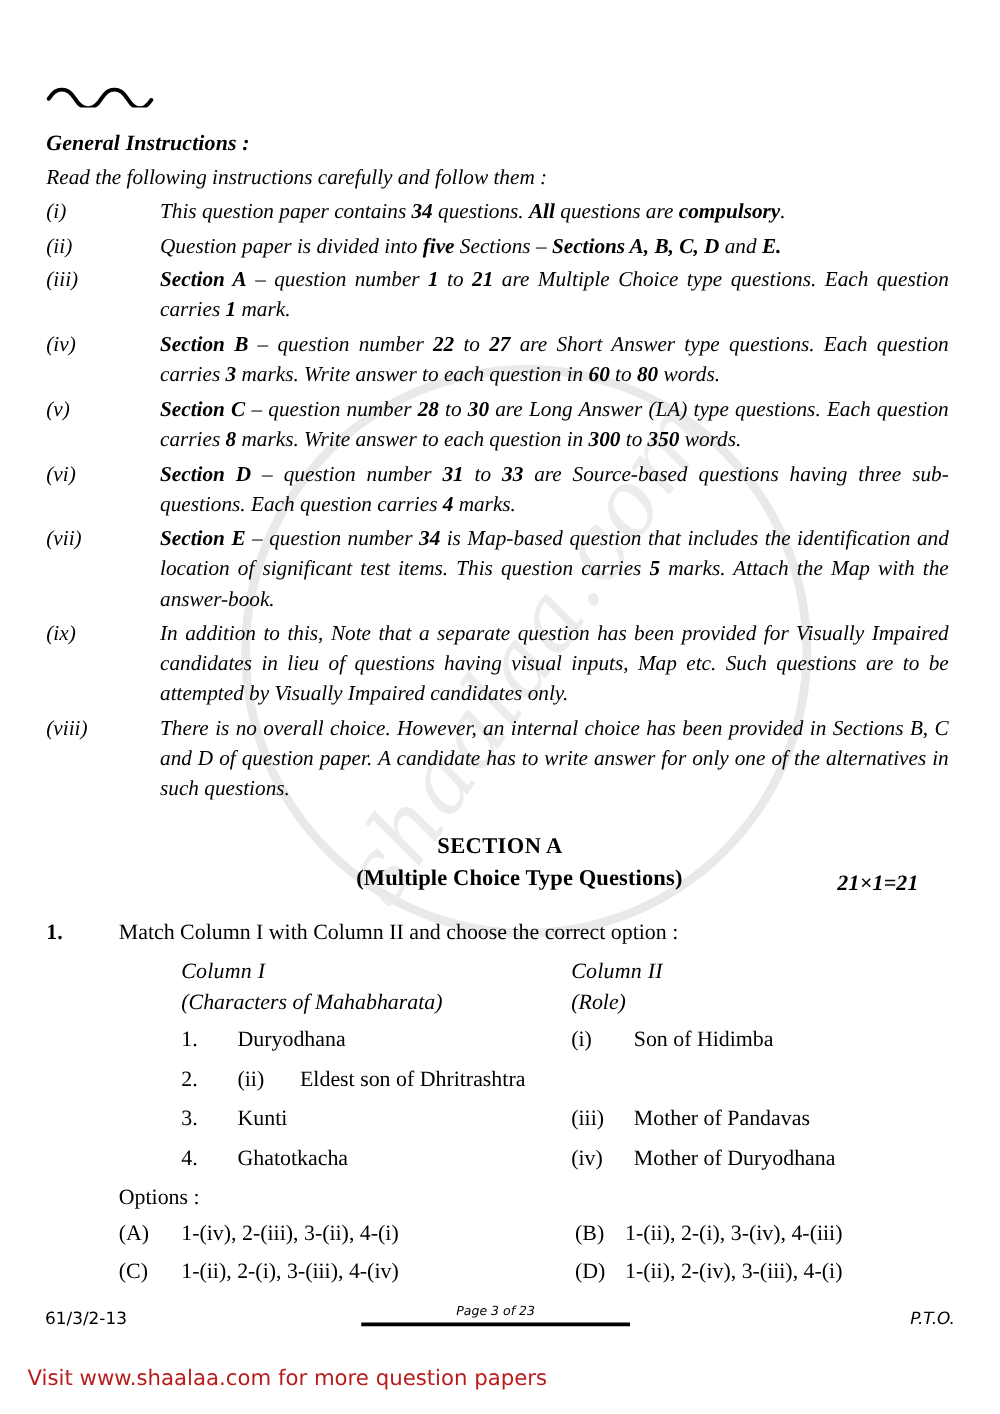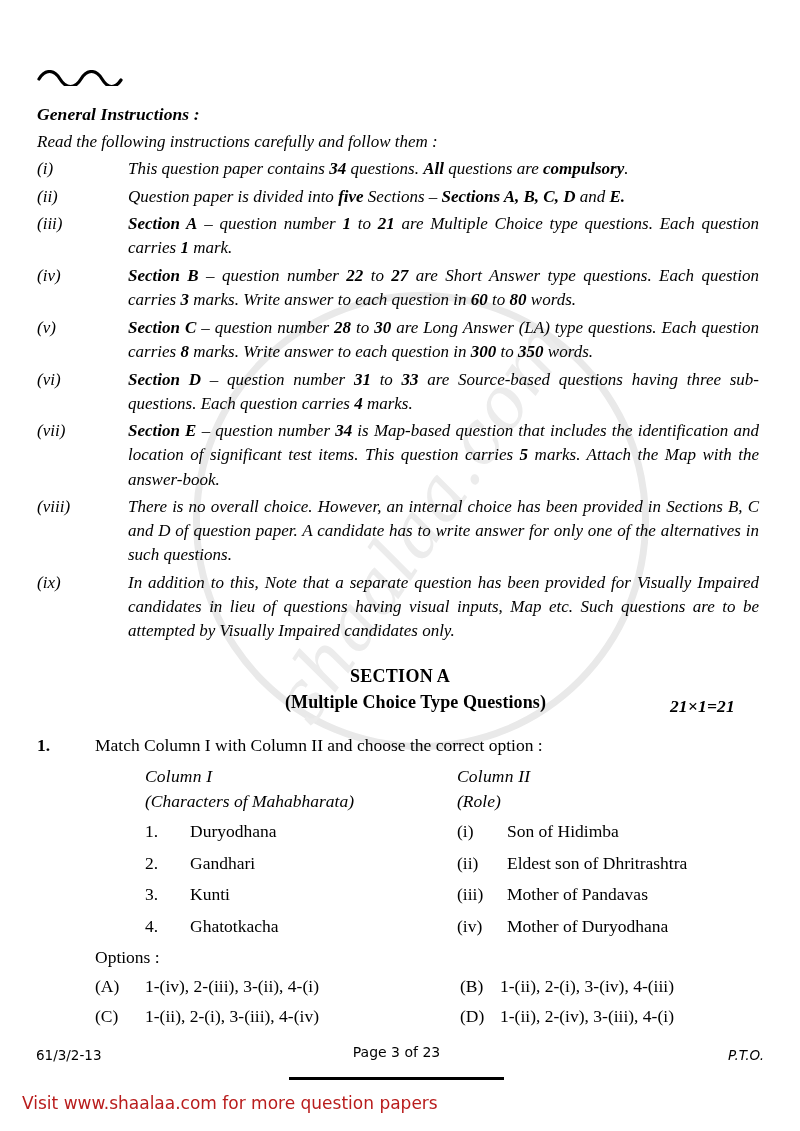--- a/index.html
+++ b/index.html
@@ -217,23 +217,24 @@
     font-weight: normal;
   }
   #footer-center {
     position: absolute;
     left: 289px;
     top: 0px;
     width: 215px;
     text-align: center;
   }
   #footer-page {
-    font-size: 14px;
+    font-style: italic;
+    font-size: 10px;
     display: block;
-    padding-bottom: 17px;
+    padding-bottom: 3px;
   }
   #footer-rule {
     height: 2.5px;
     background: #000;
     width: 215px;
   }
   #footer-pto {
     position: absolute;
     right: 36px;
     top: 3px;
@@ -293,26 +294,26 @@
         </div>
         <div class="instr-row">
           <div class="instr-num">(vi)</div>
           <div class="instr-body"><b>Section D</b> – question number <b>31</b> to <b>33</b> are Source-based questions having three sub-questions. Each question carries <b>4</b> marks.</div>
         </div>
         <div class="instr-row">
           <div class="instr-num">(vii)</div>
           <div class="instr-body"><b>Section E</b> – question number <b>34</b> is Map-based question that includes the identification and location of significant test items. This question carries <b>5</b> marks. Attach the Map with the answer-book.</div>
         </div>
         <div class="instr-row">
+          <div class="instr-num">(ix)</div>
+          <div class="instr-body">In addition to this, Note that a separate question has been provided for Visually Impaired candidates in lieu of questions having visual inputs, Map etc. Such questions are to be attempted by Visually Impaired candidates only.</div>
+        </div>
+        <div class="instr-row">
           <div class="instr-num">(viii)</div>
           <div class="instr-body">There is no overall choice. However, an internal choice has been provided in Sections B, C and D of question paper. A candidate has to write answer for only one of the alternatives in such questions.</div>
-        </div>
-        <div class="instr-row">
-          <div class="instr-num">(ix)</div>
-          <div class="instr-body">In addition to this, Note that a separate question has been provided for Visually Impaired candidates in lieu of questions having visual inputs, Map etc. Such questions are to be attempted by Visually Impaired candidates only.</div>
         </div>
       </div>
   </div>
 
   <div id="section-head">
     <div class="sec-a">SECTION A</div>
     <div class="sec-sub">(Multiple Choice Type Questions)</div>
   </div>
   <div id="marks-note">21×1=21</div>
 
@@ -335,21 +336,20 @@
 
     <div class="match-rows" id="match-rows">
         <div class="match-row">
           <div class="m-l-num">1.</div>
           <div class="m-l-txt">Duryodhana</div>
           <div class="m-r-num">(i)</div>
           <div class="m-r-txt">Son of Hidimba</div>
         </div>
         <div class="match-row">
           <div class="m-l-num">2.</div>
-          <div class="m-l-txt">Gandhari</div>
           <div class="m-r-num">(ii)</div>
           <div class="m-r-txt">Eldest son of Dhritrashtra</div>
         </div>
         <div class="match-row">
           <div class="m-l-num">3.</div>
           <div class="m-l-txt">Kunti</div>
           <div class="m-r-num">(iii)</div>
           <div class="m-r-txt">Mother of Pandavas</div>
         </div>
         <div class="match-row">

